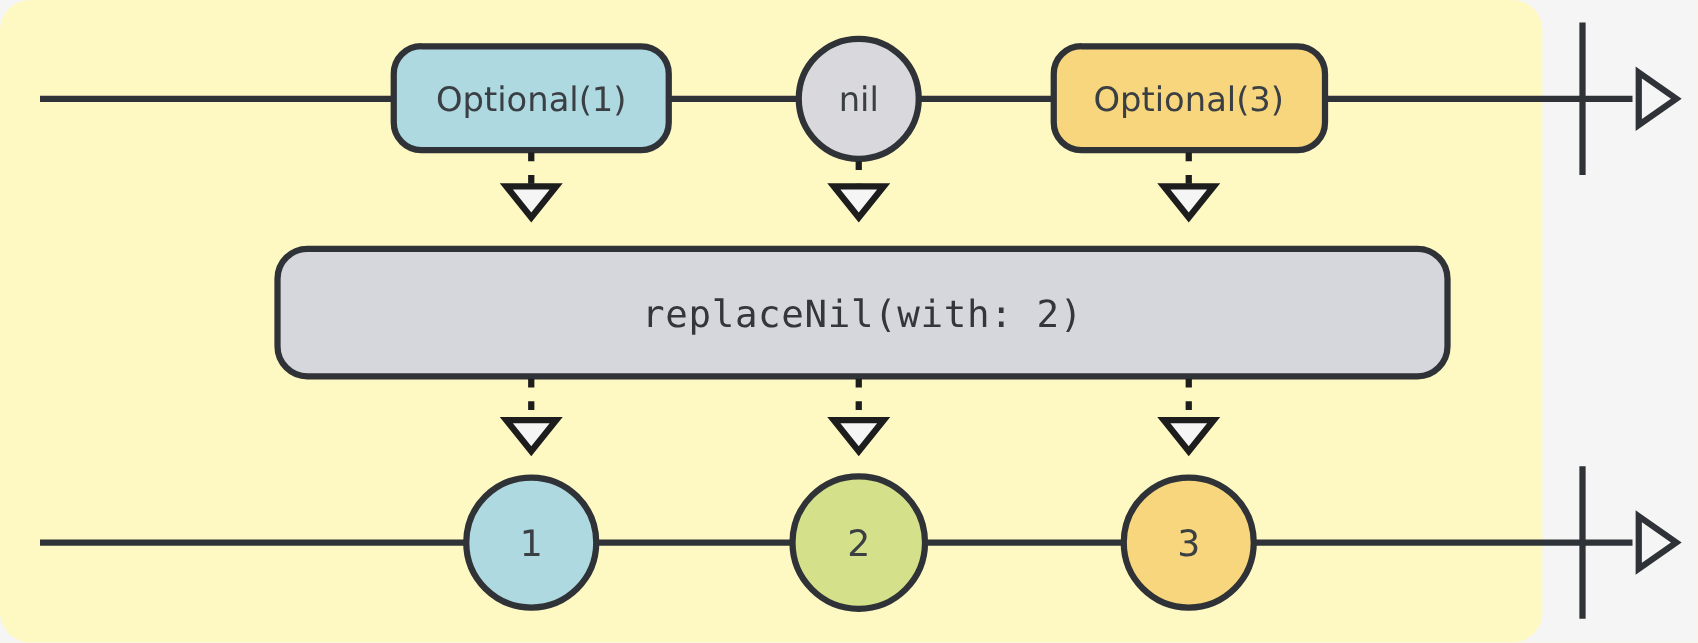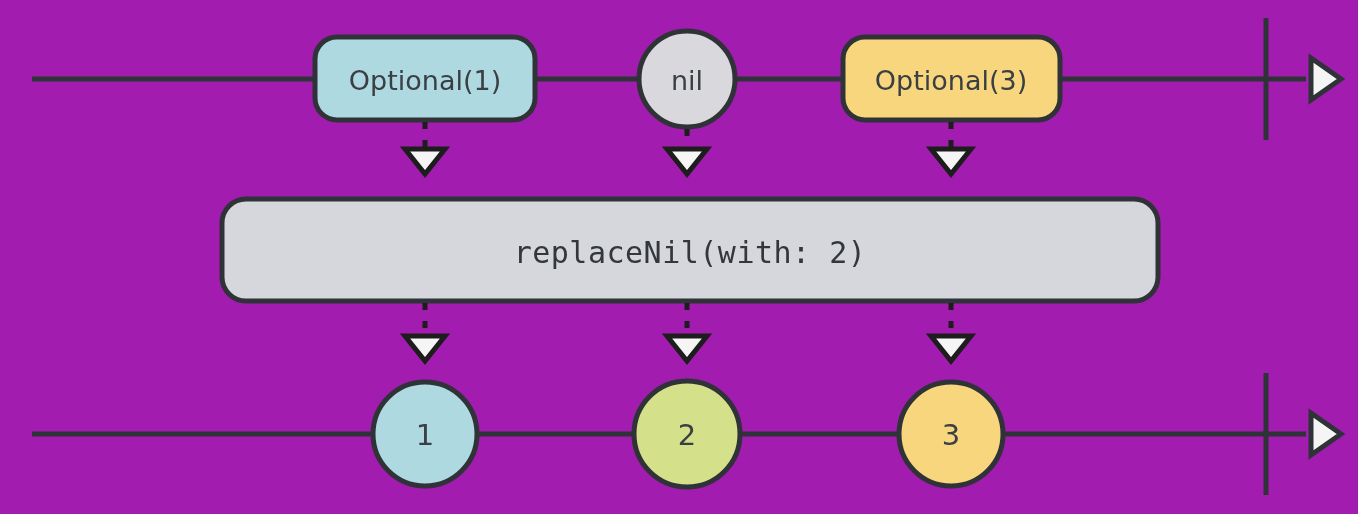--- a/index.html
+++ b/index.html
@@ -8,23 +8,24 @@
     background: #f5f5f5;
   }
   body {
     width: 1358px;
     height: 514px;
     font-family: "Liberation Sans", sans-serif;
     overflow: hidden;
   }
   #diagram-root {
     position: relative;
-    width: 1358px;
+    width: 1234px;
     height: 514px;
-    background: #a21caf;
+    background: #fef9c3;
+    border-radius: 24px;
   }
   svg.marble-svg {
     display: block;
     width: 1358px;
     height: 514px;
   }
   .timeline-line {
     stroke: #2f3337;
     stroke-width: 5;
     stroke-linecap: butt;

